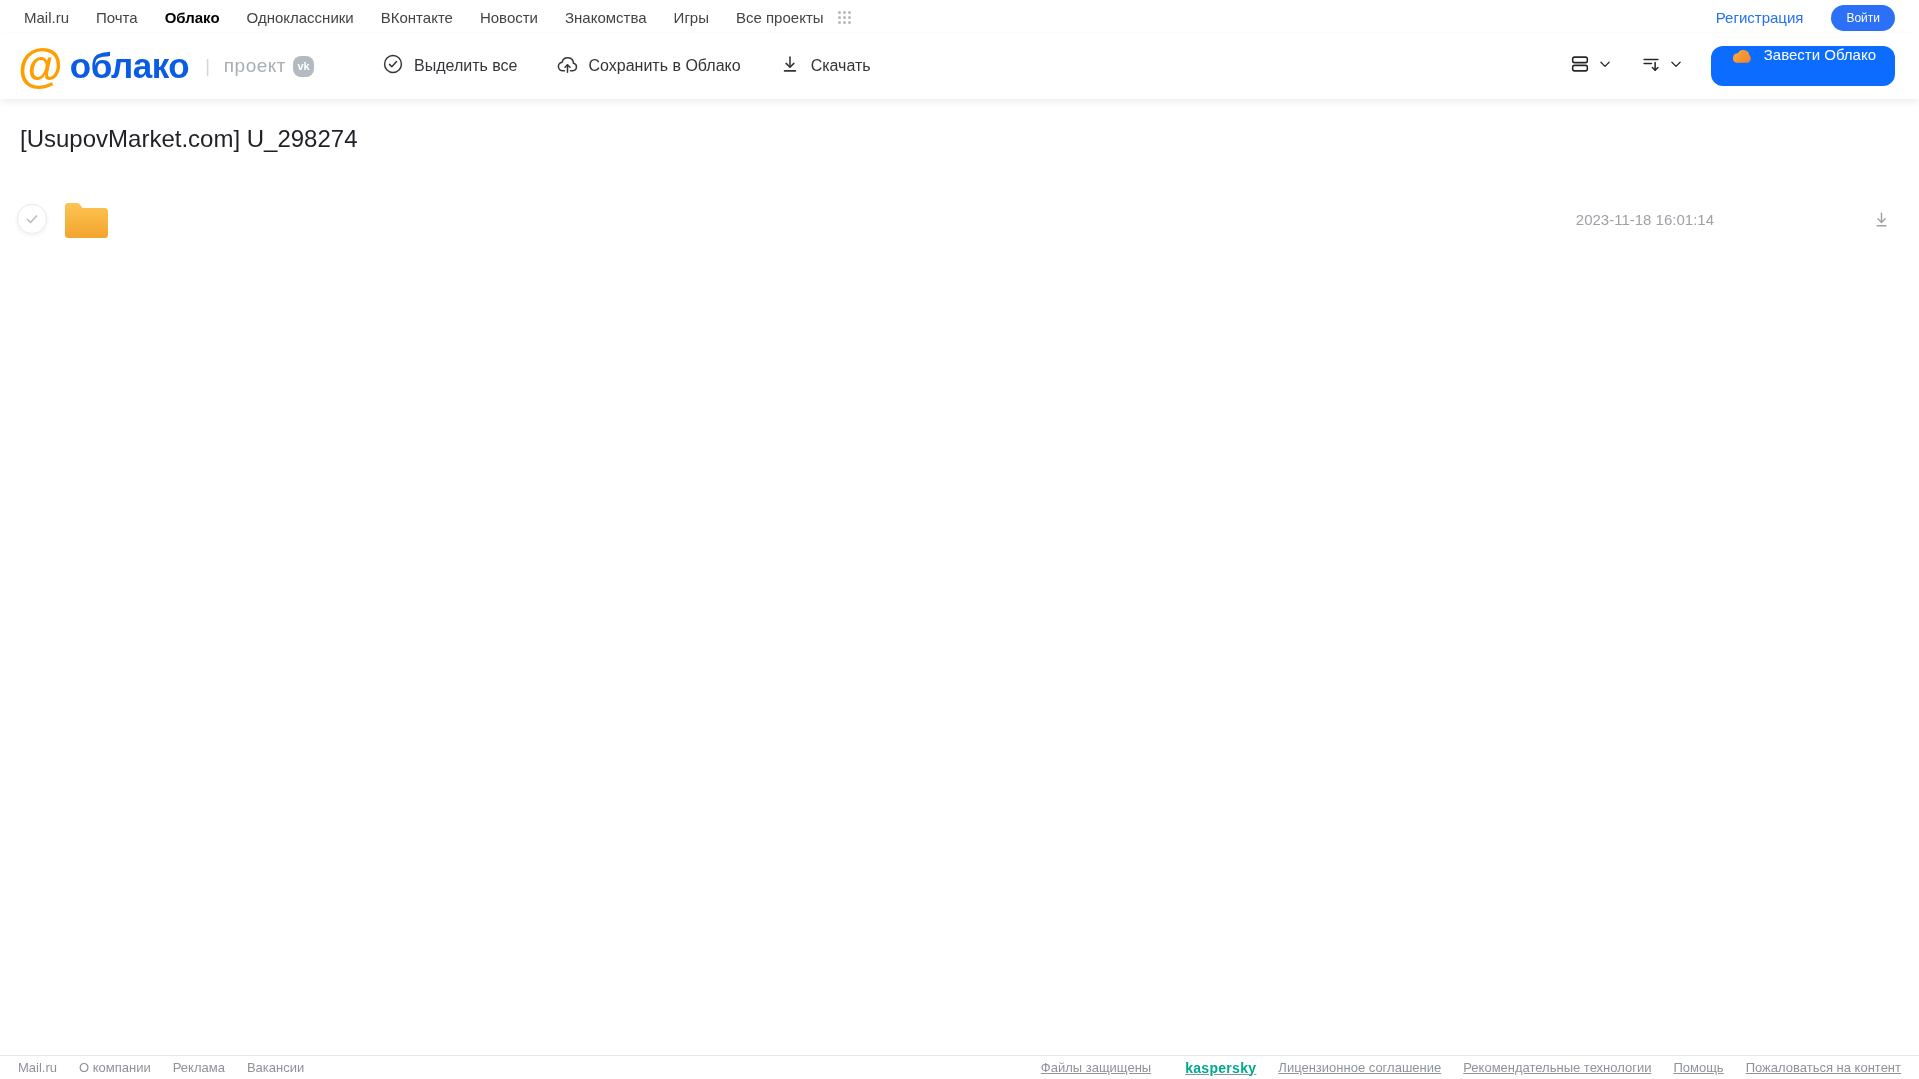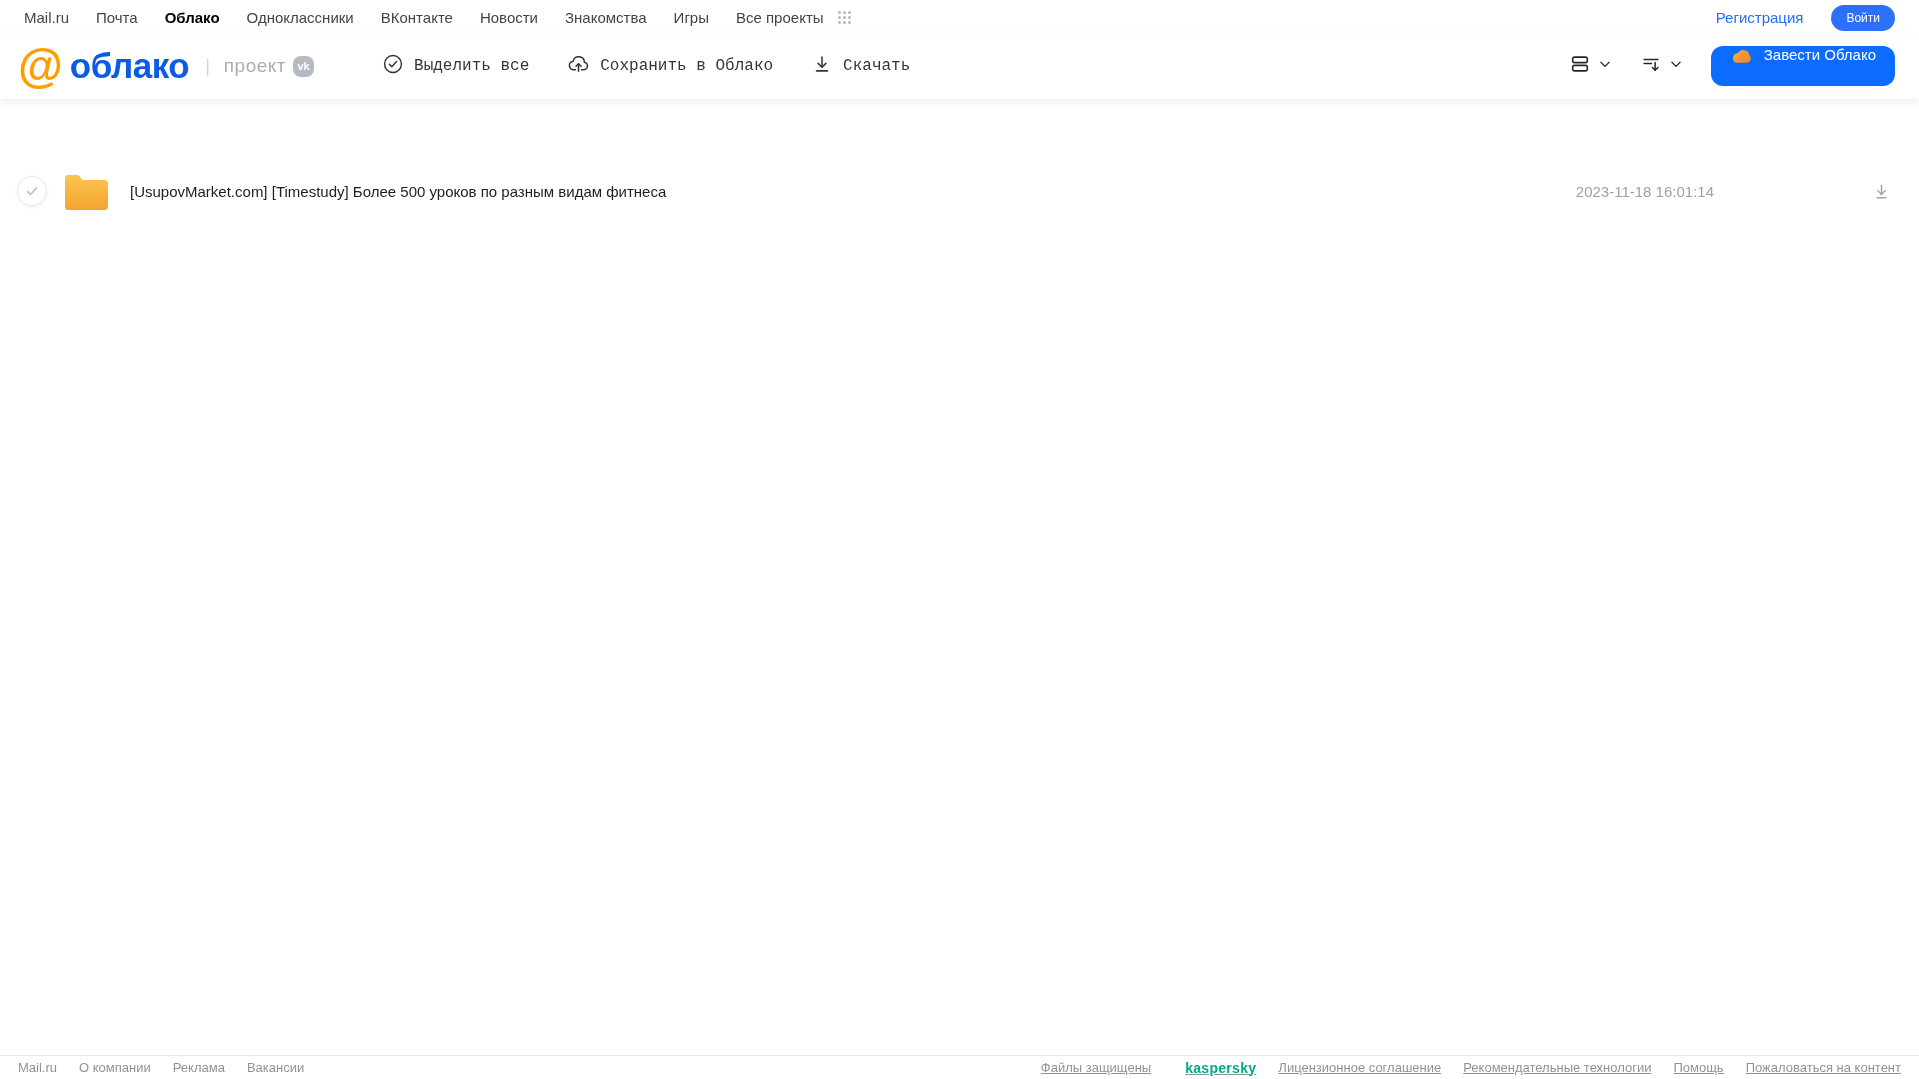--- a/index.html
+++ b/index.html
@@ -59,21 +59,21 @@
   .project-label { color: #a9aeb5; font-size: 19px; letter-spacing: 0.5px; }
   .vk-badge {
     display: inline-flex; align-items: center; justify-content: center;
     width: 21px; height: 21px; border-radius: 8px; background: #b4bac1;
     color: #fff; font-size: 11px; font-weight: bold; margin-left: 7px;
   }
   .toolbar { display: flex; align-items: center; gap: 38px; margin-left: 68px; }
   .toolbar-btn {
     display: flex; align-items: center; gap: 10px;
     font-size: 16px; color: #33353a; cursor: pointer; background: none; border: none;
-    font-family: Liberation Mono, monospace;
+    font-family: Liberation Sans, sans-serif;
   }
   .header-right { margin-left: auto; display: flex; align-items: center; }
   .icon-control {
     display: flex; align-items: center; gap: 7px; cursor: pointer; margin-right: 28px;
   }
   .get-cloud-btn {
     display: flex; gap: 10px;
     background: #0b6cff; color: #fff; border: none; cursor: pointer;
     height: 40px; padding: 0 19px; border-radius: 12px;
     font-size: 15px; font-family: "Liberation Sans", sans-serif;
@@ -232,39 +232,39 @@
           <path d="M19.5 9.2A6.2 6.2 0 0 0 8 7.3 4.9 4.9 0 0 0 6.2 16.8h11a4.4 4.4 0 0 0 2.3-7.6z" fill="url(#cg)"></path>
           <circle cx="14.2" cy="9.5" r="4.4" fill="#f29433" opacity="0.85"></circle>
         </svg>
       </span>
       <span>Завести Облако</span>
     </button>
   </div>
 </header>
 
 <main class="main">
+  <h1 class="page-title">[UsupovMarket.com] U_298274</h1>
 
   <div class="file-row">
     <div class="checkbox-circle">
       <svg width="14" height="14" viewBox="0 0 14 14" fill="none" stroke="#bcbcbc" stroke-width="1.7" stroke-linecap="round" stroke-linejoin="round">
         <path d="M2.5 7.5l3 3 6-6.5"></path>
       </svg>
     </div>
     <span class="folder-icon">
       <svg width="45" height="37" viewBox="0 0 45 37">
         <defs>
           <linearGradient id="fg" x1="0" y1="0" x2="0" y2="1">
             <stop offset="0" stop-color="#fdc452"></stop>
             <stop offset="1" stop-color="#f3a42e"></stop>
           </linearGradient>
         </defs>
         <path d="M2 5.5A3.5 3.5 0 0 1 5.5 2h8.6a3 3 0 0 1 2.3 1.05L19.6 7h21.9A3.5 3.5 0 0 1 45 10.5v23a3.5 3.5 0 0 1-3.5 3.5h-36A3.5 3.5 0 0 1 2 33.5z" fill="url(#fg)"></path>
       </svg>
     </span>
-    <a class="file-name">[UsupovMarket.com] [Timestudy] Более 500 уроков по разным видам фитнеса</a>
     <span class="file-date">2023-11-18 16:01:14</span>
     <span class="file-download">
       <svg width="19" height="19" viewBox="0 0 24 24" fill="none" stroke="#9ea1a6" stroke-width="1.8" stroke-linecap="round" stroke-linejoin="round">
         <path d="M12 4v11"></path>
         <path d="M7.5 11.2l4.5 4.5 4.5-4.5"></path>
         <path d="M6.5 20h11"></path>
       </svg>
     </span>
   </div>
 </main>

